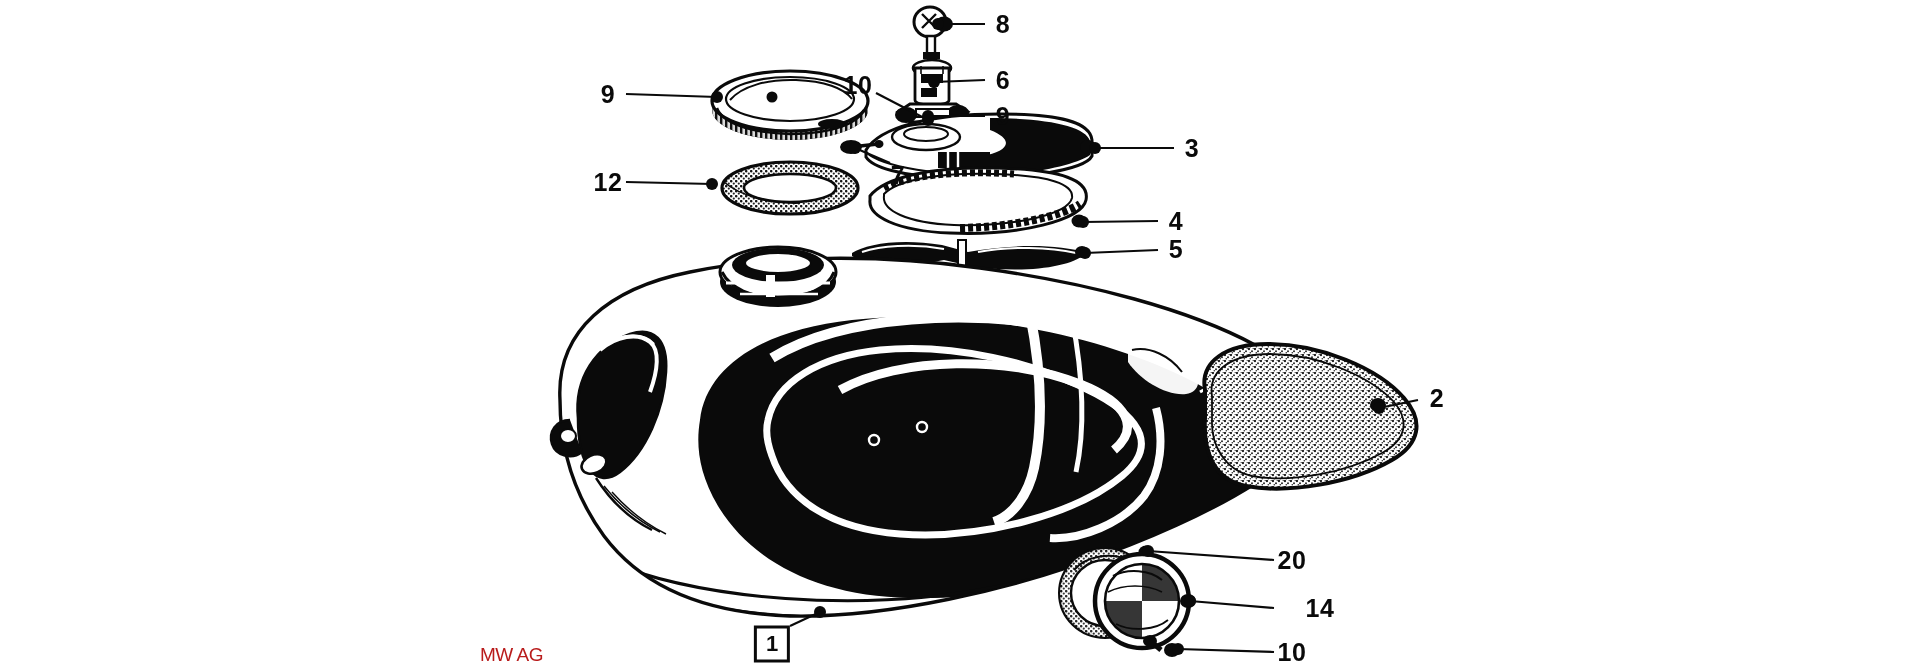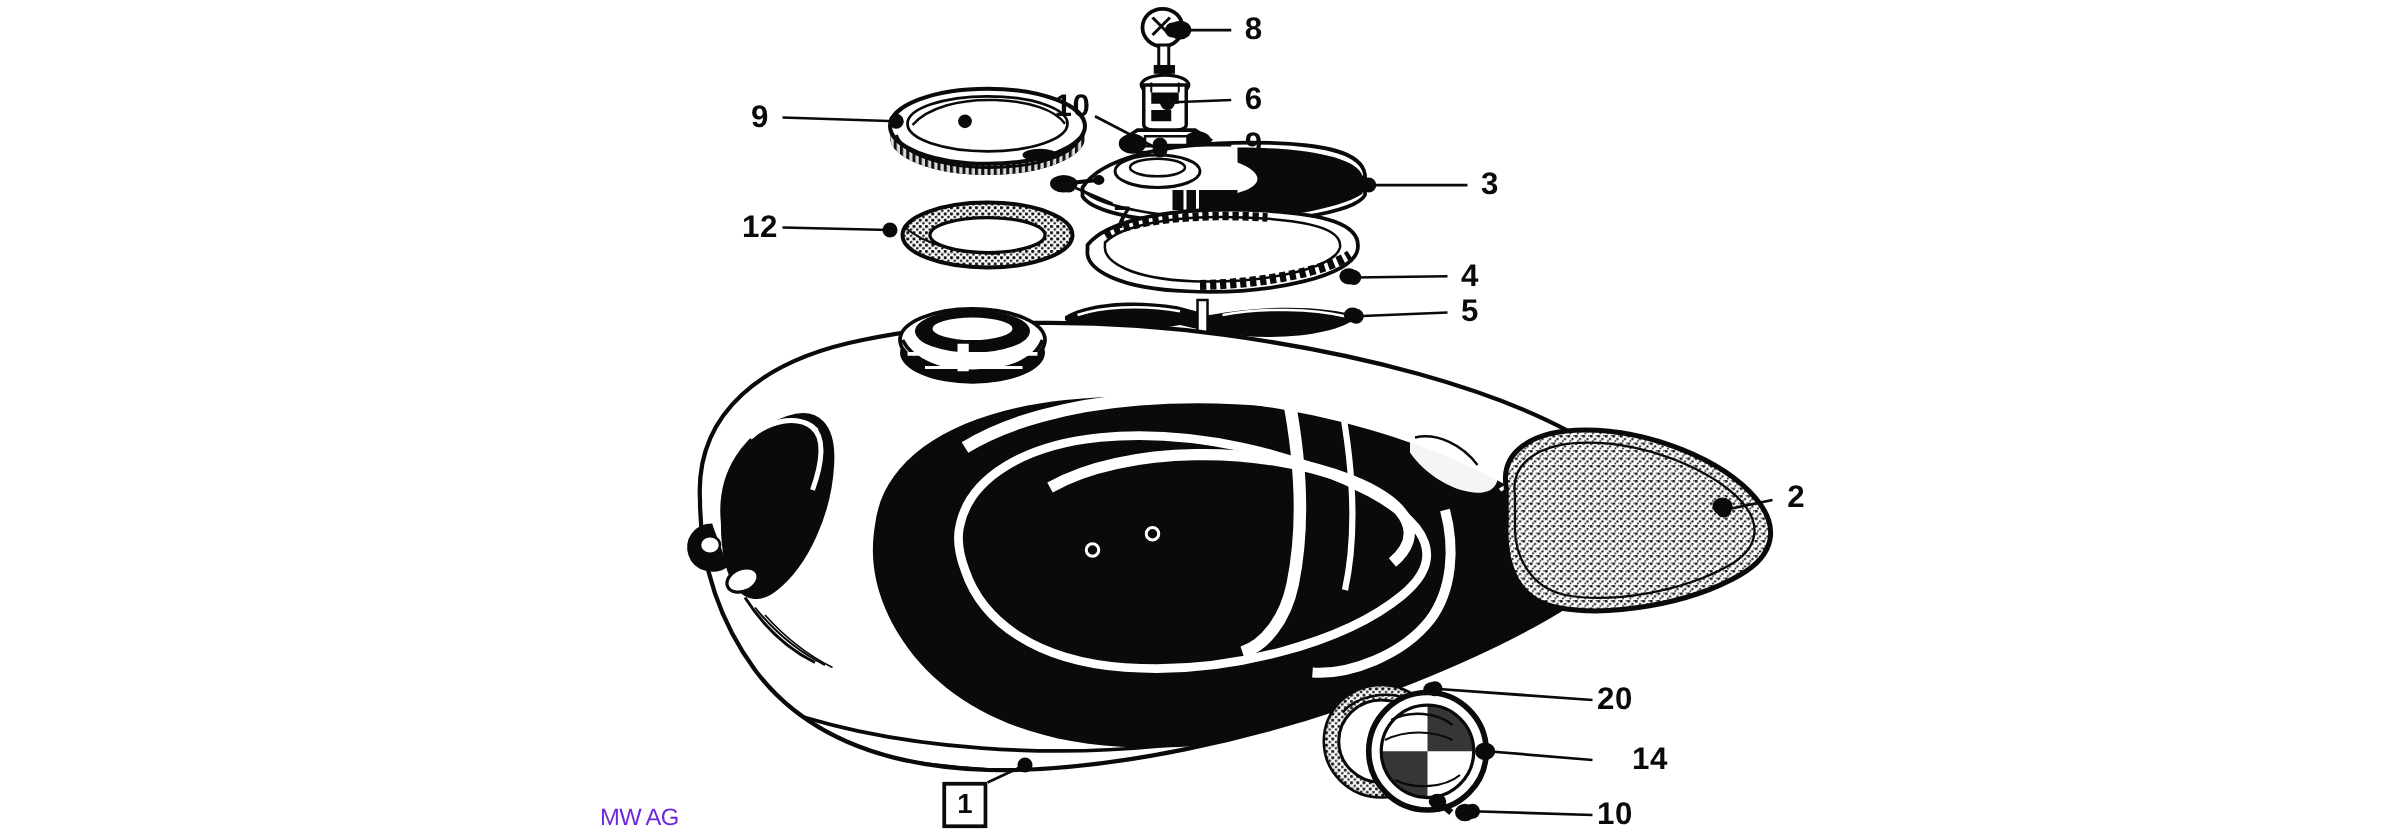--- a/index.html
+++ b/index.html
@@ -48,21 +48,21 @@
     background: #ffffff;
     padding: 4px 9px 5px 9px;
     white-space: nowrap;
     transform: translate(-50%, -50%);
   }
   .watermark {
     position: absolute;
     font-family: "Liberation Sans", sans-serif;
     font-weight: normal;
     font-size: 19px;
-    color: #6d28d9;
+    color: #b91c1c;
     white-space: nowrap;
     letter-spacing: -0.5px;
     transform: translate(0, -50%);
   }
 </style>
 </head>
 <body>
 
 <div id="diagram-page">
 

